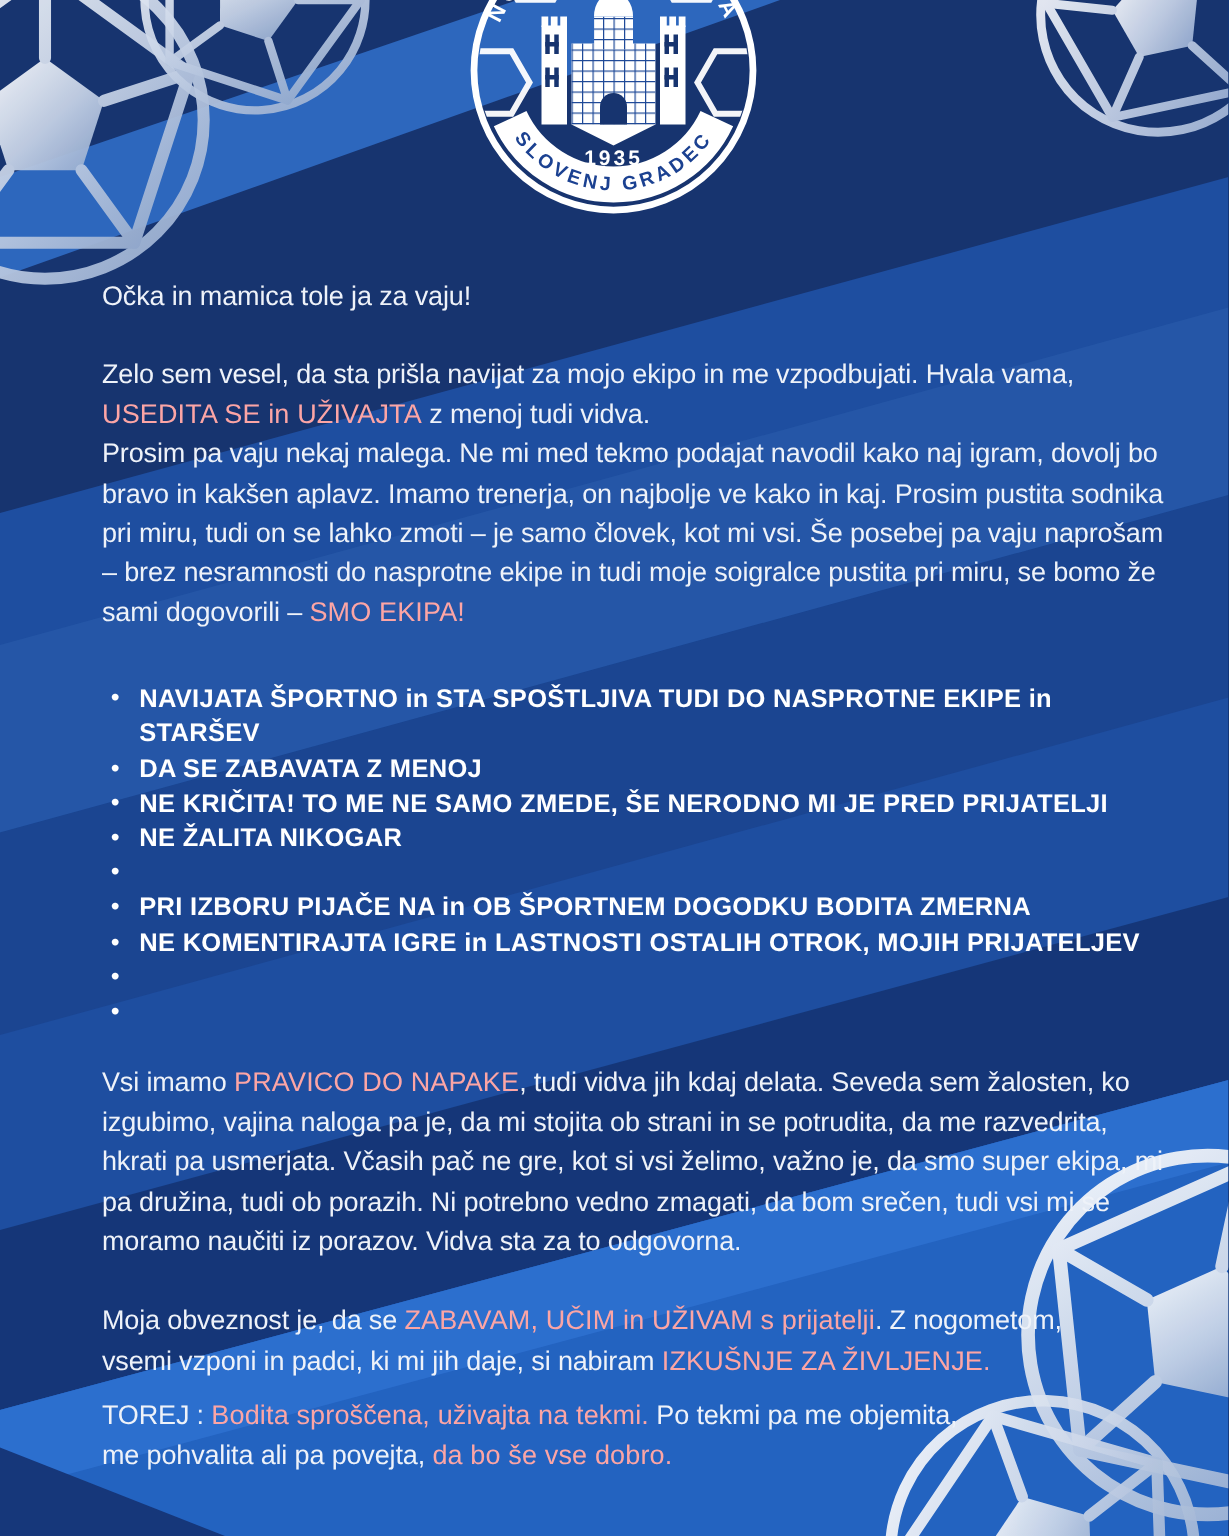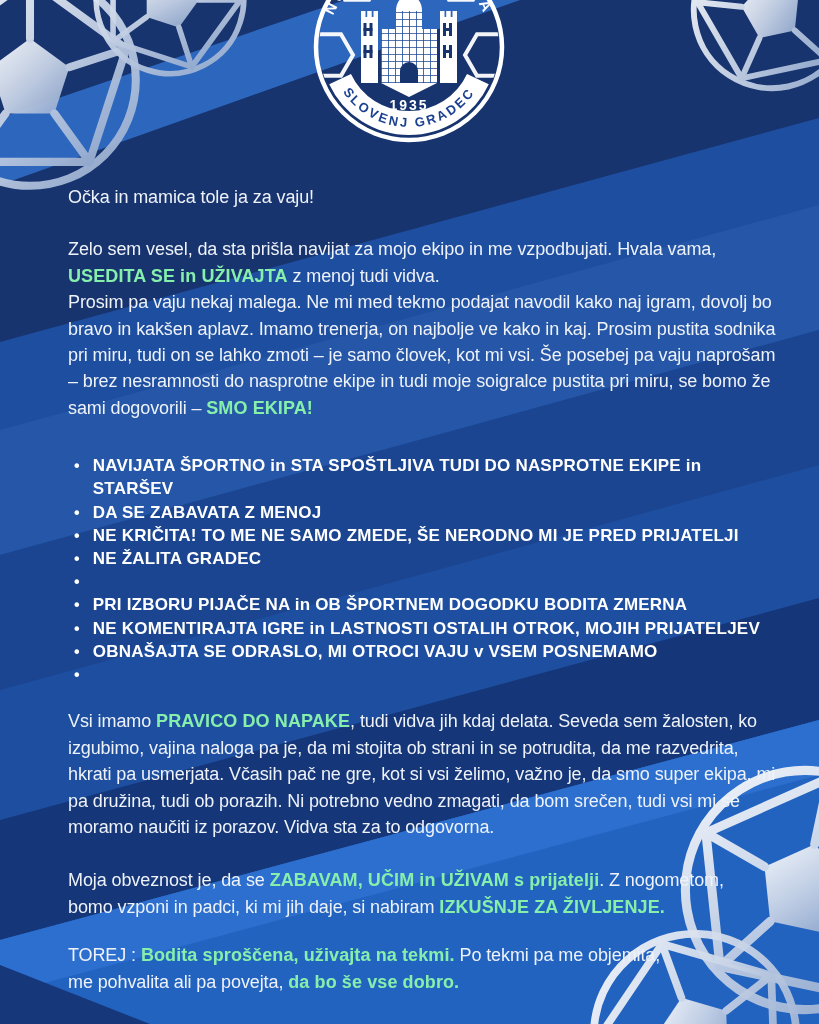--- a/index.html
+++ b/index.html
@@ -7,34 +7,34 @@
     position:relative;width:819px;height:1024px;overflow:hidden;
     background:#1e4ea0;font-family:"Liberation Sans",sans-serif;
   }
   .bg{position:absolute;left:0;top:0;width:819px;height:1024px;display:block;}
   .logo{position:absolute;left:289px;top:0;display:block;}
   .content{
     position:absolute;left:68px;top:184px;width:716px;
     color:#eef2f9;font-size:18px;line-height:26.4px;letter-spacing:-0.1px;
   }
   .content p{margin:0;}
-  .content .b{font-weight:bold;color:#86efac;letter-spacing:0.1px;}
+  .content .b{font-weight:normal;color:#fca5a5;letter-spacing:0.1px;}
   [data-name="letter-intro"] p:nth-child(1){margin-bottom:26px;}
   [data-name="letter-intro"] p:nth-child(2){margin-bottom:33px;}
   [data-name="letter-intro"] p:nth-child(3){margin-bottom:21px;}
   ul[data-name="rules-list"]{
     list-style:none;margin:0 0 22px 6px;padding:0;
     font-weight:bold;color:#ffffff;font-size:17px;letter-spacing:0.2px;
   }
   ul[data-name="rules-list"] li{
     display:flex;gap:13px;line-height:23.2px;align-items:flex-start;
   }
   ul[data-name="rules-list"] .marker{flex:0 0 auto;font-size:16px;}
   [data-name="letter-outro"] p:nth-child(1){margin-bottom:27px;}
-  [data-name="letter-outro"] p:nth-child(2){margin-bottom:22px;}
+  [data-name="letter-outro"] p:nth-child(2){margin-bottom:10px;}
 </style>
 </head>
 <body>
 
 <div class="poster" data-name="poster">
 
   <svg class="bg" data-name="background-graphic" viewBox="0 0 819 1024" preserveAspectRatio="none" aria-hidden="true">
     <defs>
       <linearGradient id="sg" x1="0" y1="0" x2="1" y2="1">
         <stop offset="0" stop-color="#ffffff"></stop>
@@ -152,41 +152,40 @@
         <li data-name="rule-item">
           <span class="marker" data-name="bullet-icon">•</span>
           <span data-name="rule-text">DA SE ZABAVATA Z MENOJ</span>
         </li>
         <li data-name="rule-item">
           <span class="marker" data-name="bullet-icon">•</span>
           <span data-name="rule-text">NE KRIČITA! TO ME NE SAMO ZMEDE, ŠE NERODNO MI JE PRED PRIJATELJI</span>
         </li>
         <li data-name="rule-item">
           <span class="marker" data-name="bullet-icon">•</span>
-          <span data-name="rule-text">NE ŽALITA GRADEC</span>
+          <span data-name="rule-text">NE ŽALITA NIKOGAR</span>
         </li>
         <li data-name="rule-item">
           <span class="marker" data-name="bullet-icon">•</span>
         </li>
         <li data-name="rule-item">
           <span class="marker" data-name="bullet-icon">•</span>
           <span data-name="rule-text">PRI IZBORU PIJAČE NA in OB ŠPORTNEM DOGODKU BODITA ZMERNA</span>
         </li>
         <li data-name="rule-item">
           <span class="marker" data-name="bullet-icon">•</span>
           <span data-name="rule-text">NE KOMENTIRAJTA IGRE in LASTNOSTI OSTALIH OTROK, MOJIH PRIJATELJEV</span>
         </li>
         <li data-name="rule-item">
           <span class="marker" data-name="bullet-icon">•</span>
-          <span data-name="rule-text">OBNAŠAJTA SE ODRASLO, MI OTROCI VAJU v VSEM POSNEMAMO</span>
         </li>
         <li data-name="rule-item">
           <span class="marker" data-name="bullet-icon">•</span>
         </li>
       </ul>
     <div data-name="letter-outro">
         <p data-name="paragraph"><span data-name="text-run">Vsi imamo </span><span class="b" data-name="bold-phrase">PRAVICO DO NAPAKE</span><span data-name="text-run">, tudi vidva jih kdaj delata. Seveda sem žalosten, ko izgubimo, vajina naloga pa je, da mi stojita ob strani in se potrudita, da me razvedrita, hkrati pa usmerjata. Včasih pač ne gre, kot si vsi želimo, važno je, da smo super ekipa, mi pa družina, tudi ob porazih. Ni potrebno vedno zmagati, da bom srečen, tudi vsi mi se moramo naučiti iz porazov. Vidva sta za to odgovorna.</span></p>
-        <p data-name="paragraph"><span data-name="text-run">Moja obveznost je, da se </span><span class="b" data-name="bold-phrase">ZABAVAM, UČIM in UŽIVAM s prijatelji</span><span data-name="text-run">. Z nogometom,</span><br><span data-name="text-run">bomo vzponi in padci, ki mi jih daje, si nabiram </span><span class="b" data-name="bold-phrase">IZKUŠNJE ZA ŽIVLJENJE.</span></p>
+        <p data-name="paragraph"><span data-name="text-run">Moja obveznost je, da se </span><span class="b" data-name="bold-phrase">ZABAVAM, UČIM in UŽIVAM s prijatelji</span><span data-name="text-run">. Z nogometom,</span><br><span data-name="text-run">vsemi vzponi in padci, ki mi jih daje, si nabiram </span><span class="b" data-name="bold-phrase">IZKUŠNJE ZA ŽIVLJENJE.</span></p>
         <p data-name="paragraph"><span data-name="text-run">TOREJ : </span><span class="b" data-name="bold-phrase">Bodita sproščena, uživajta na tekmi.</span><span data-name="text-run"> Po tekmi pa me objemita,</span><br><span data-name="text-run">me pohvalita ali pa povejta, </span><span class="b" data-name="bold-phrase">da bo še vse dobro.</span></p>
       </div>
   </div>
 
 </div>
 
 </body></html>

